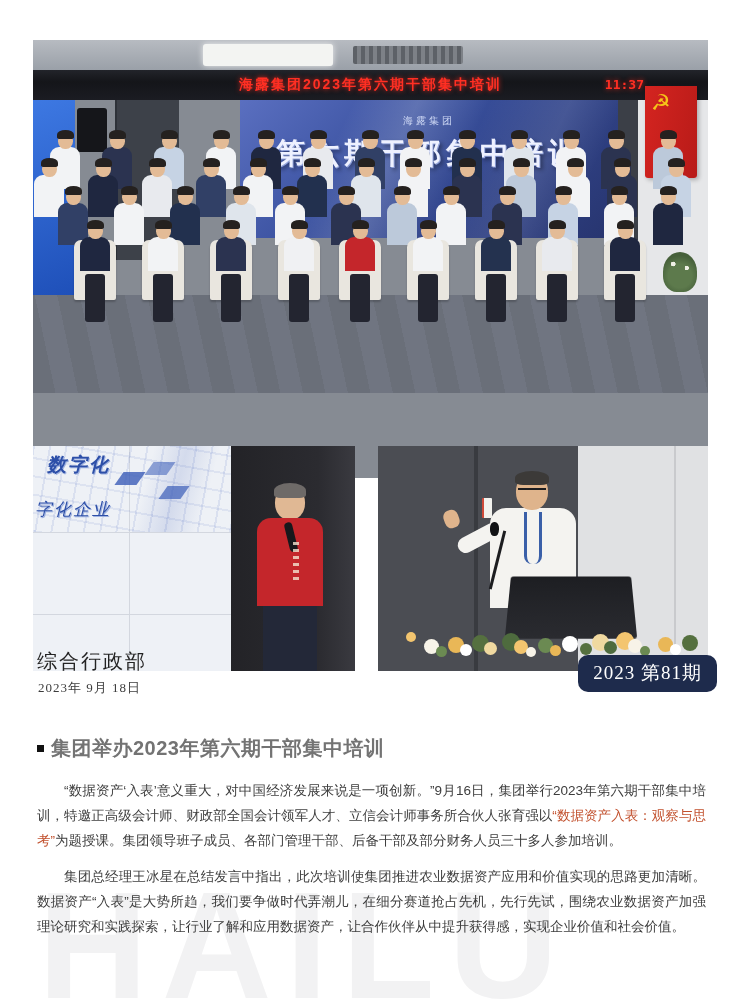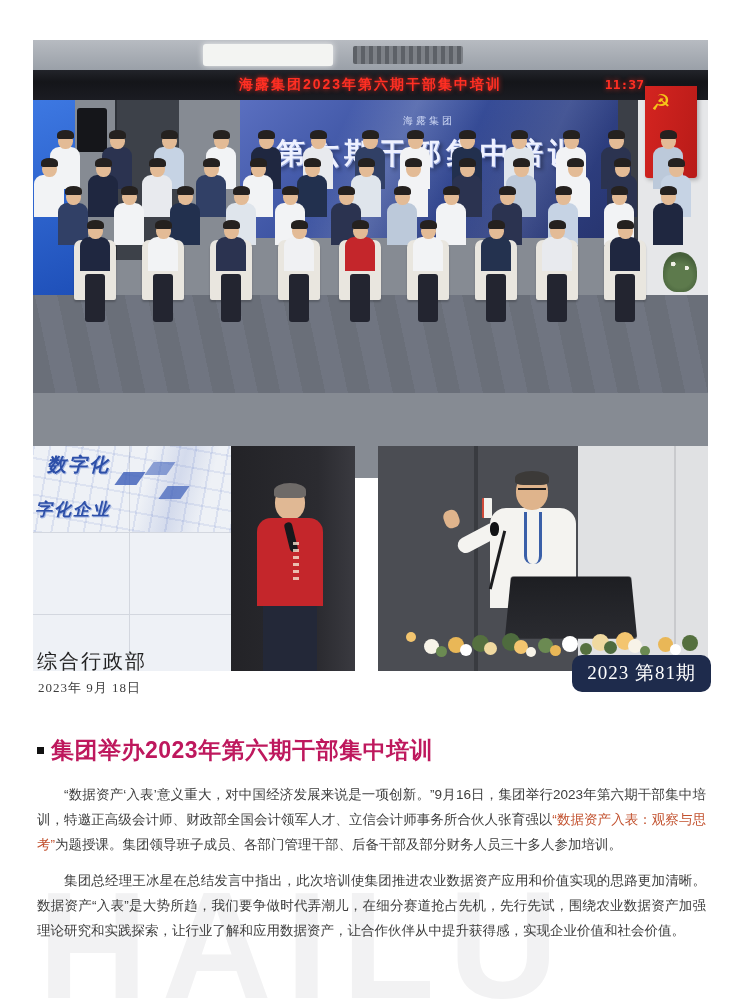--- a/index.html
+++ b/index.html
@@ -89,21 +89,21 @@
   .slide::after  { content:""; position:absolute; left:0; top:86px; width:100%; height:1px; background:#d3d7df;
     box-shadow:0 82px 0 #d3d7df; }
   .slide-grid { position:absolute; left:0; top:0; width:198px; height:86px;
     background:
       linear-gradient(105deg,transparent 55%,rgba(60,90,180,.15) 70%,transparent 85%),
       repeating-linear-gradient(100deg,rgba(70,100,190,.12) 0 2px,transparent 2px 16px),
       repeating-linear-gradient(10deg,rgba(70,100,190,.10) 0 2px,transparent 2px 18px); }
   .slide-word1 { position:absolute; left:14px; top:6px; font-style:italic; font-weight:bold;
     font-size:19px; color:#2d4fa8; text-shadow:1px 1px 0 #9fb2e0; letter-spacing:2px; }
   .slide-diamond { position:absolute; width:22px; height:13px; background:#3b5cb8; transform:skewX(-35deg); opacity:.8; }
-  .slide-word2 { position:absolute; left:2px; top:52px; font-style:italic; font-weight:bold;
+  .slide-word2 { position:absolute; left:2px; top:52px; font-style:italic; font-weight:normal;
     font-size:17px; color:#2d4fa8; text-shadow:1px 1px 0 #9fb2e0; letter-spacing:2px; }
   .slide-title { position:absolute; left:20px; top:108px; font-family:"Liberation Serif","DejaVu Serif",serif;
     font-size:24px; color:#14182a; letter-spacing:5px; }
   .slide-footer { position:absolute; left:0; top:178px; width:198px; text-align:center;
     font-family:"Liberation Serif","DejaVu Serif",serif; font-size:9px; color:#2c2c34; line-height:12px; }
   .lecturer-zone { position:absolute; left:198px; top:0; width:124px; height:225px;
     background:linear-gradient(90deg,#232327,#2b2b30 70%,#3a3a40); }
   .lect-head { position:absolute; left:44px; top:40px; width:30px; height:34px; border-radius:48%;
     background:#e0b894; }
   .lect-head::before { content:""; position:absolute; left:-1px; right:-1px; top:-3px; height:15px;
@@ -144,28 +144,28 @@
   .pod-laptop { position:absolute; left:130px; top:128px; width:126px; height:64px;
     background:linear-gradient(180deg,#1d1e22,#2a2b30); transform:perspective(160px) rotateX(14deg);
     border-radius:3px; }
   .flower-band { position:absolute; left:0; top:186px; width:330px; height:39px; }
   .flower { position:absolute; border-radius:50%; }
   
   .meta-dept { position:absolute; left:37px; top:648px; z-index:1;
     font-family:"Liberation Serif","DejaVu Serif",serif; font-size:20px; color:#232323; letter-spacing:2px; }
   .meta-date { position:absolute; left:38px; top:679px; z-index:1;
     font-family:"Liberation Serif","DejaVu Serif",serif; font-size:13px; color:#3c3c3c; letter-spacing:1px; }
-  .issue-badge { position:absolute; right:29px; top:655px; z-index:1;
+  .issue-badge { position:absolute; right:23px; top:655px; z-index:1;
     background:#1e2b4c; color:#ffffff; border-radius:10px; padding:5px 15px 6px;
     font-family:"Liberation Serif","DejaVu Serif",serif; font-size:19px; letter-spacing:1px; }
   
   .article { position:absolute; left:37px; top:735px; width:669px; z-index:1; }
   .headline { display:flex; align-items:center; gap:7px; margin-bottom:16px; }
   .bullet-sq { width:7px; height:7px; background:#111; flex:0 0 auto; }
-  .headline-text { font-size:23px; font-weight:bold; color:#be185d; letter-spacing:.5px; }
+  .headline-text { font-size:20px; font-weight:bold; color:#737373; letter-spacing:.5px; }
   .article p { font-size:13.5px; color:#3d3d3d; line-height:25px; text-align:justify;
     text-indent:2em; margin-bottom:11px; }
   .accent { color:#c2512e; }
 </style>
 </head>
 <body>
 
 <div class="page">
 
   <div class="watermark">HAILU</div>

